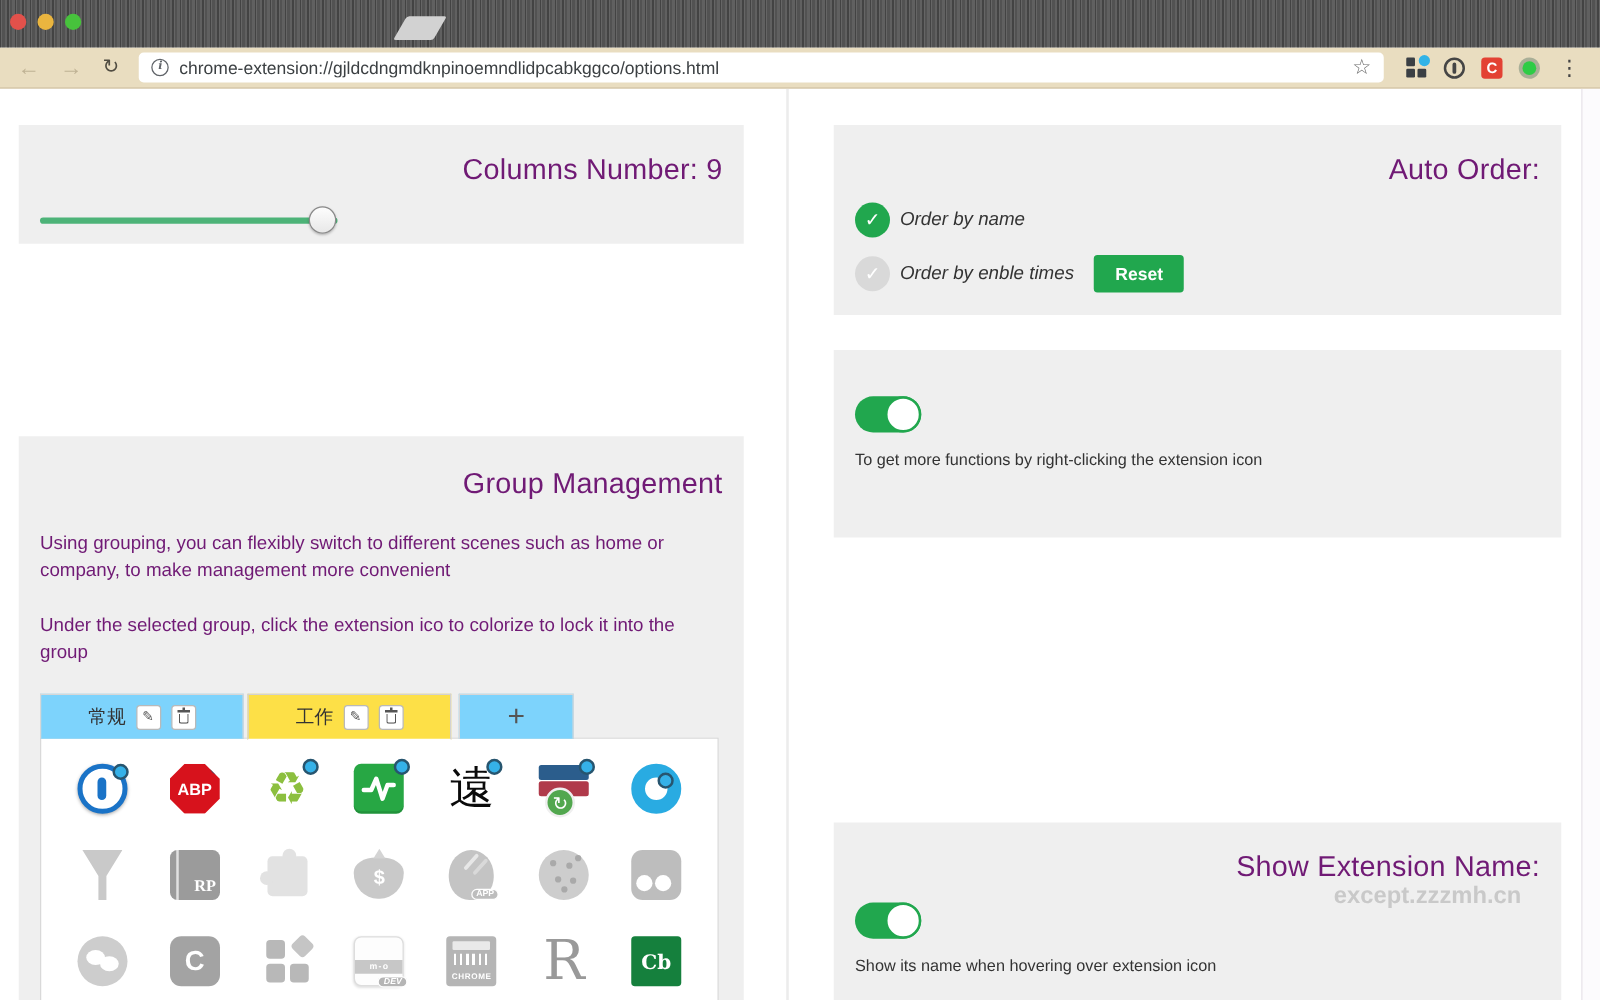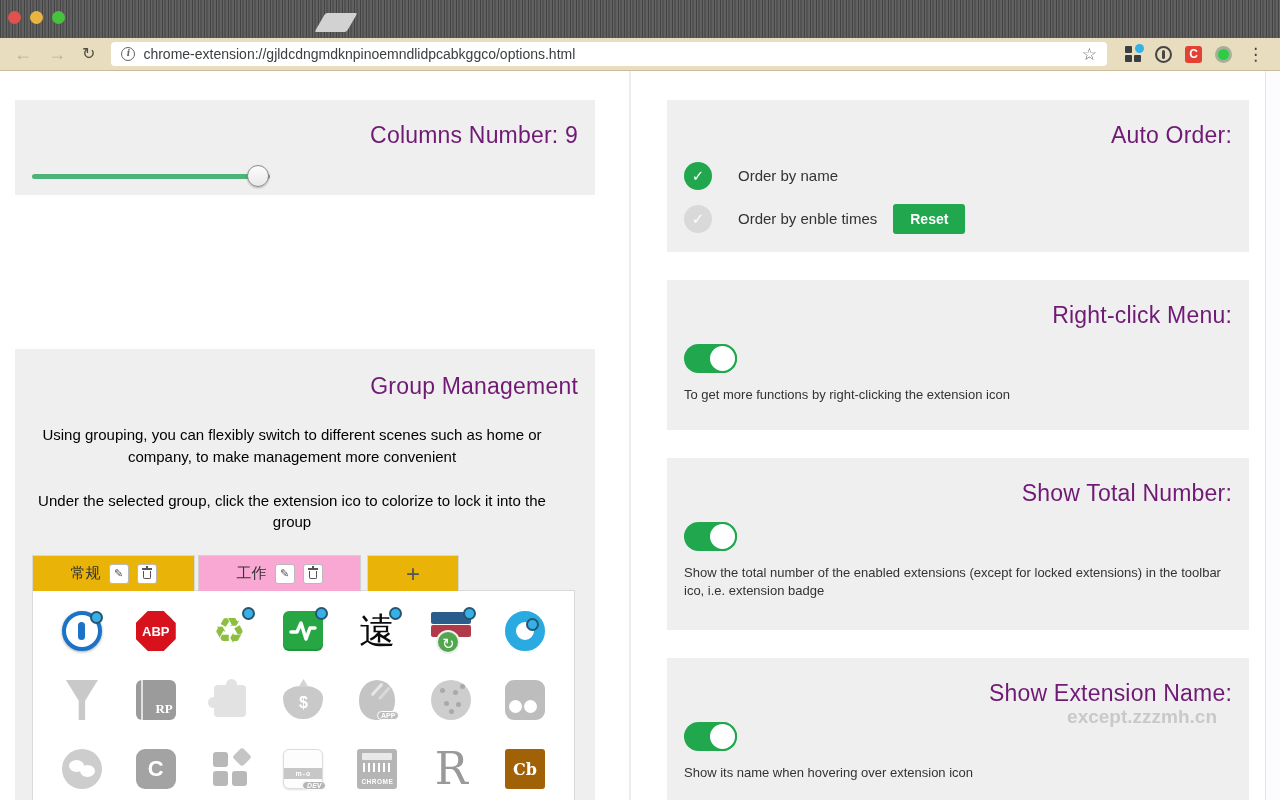--- a/index.html
+++ b/index.html
@@ -63,28 +63,28 @@
   
   .slider { position:relative; width:238px; height:22px; margin-top:16px; }
   .slider .track { position:absolute; left:0; right:0; top:9px; height:5px; border-radius:3px; background:#4db378; }
   .slider .thumb { position:absolute; top:0; width:22px; height:22px; margin-left:-11px; border-radius:50%;
     background:linear-gradient(#fdfdfd,#e8e8e8); border:1px solid #8a8a8a; box-shadow:0 1px 2px rgba(0,0,0,.25); }
 
   #panel-columns { left:15px; top:29px; width:580px; height:95px; }
   #panel-iconsize { left:15px; top:154px; width:580px; height:95px; }
   #panel-group { left:15px; top:278px; width:580px; height:460px; padding-top:24px; }
   #panel-group h2 { margin-bottom:24px; }
-  #panel-group p { font-size:15px; line-height:1.45; color:#000000; margin-bottom:22px; max-width:520px;text-align:center; }
+  #panel-group p { font-size:15px; line-height:1.45; color:#701a75; margin-bottom:22px; max-width:520px; }
 
   
   .gtabs { display:flex; align-items:flex-end; margin-top:2px; position:relative; z-index:2; }
   .gtab { height:36px; display:flex; align-items:center; justify-content:center; gap:8px;
-    background:#eab308; border:1px solid #d7d7d7; border-bottom:none; font-size:15px; color:#333; }
+    background:#7dd3fc; border:1px solid #d7d7d7; border-bottom:none; font-size:15px; color:#333; }
   .gtab.t1 { width:163px; } .gtab.t2 { width:163px; margin-left:3px; } .gtab.tplus { width:92px; margin-left:6px; font-size:24px; color:#555; }
-  .gtab.active { background:#f9a8d4; border:1px solid #d2d2d2; border-bottom:1px solid #fff; margin-bottom:-1px; height:37px; }
+  .gtab.active { background:#fde047; border:1px solid #d2d2d2; border-bottom:1px solid #fff; margin-bottom:-1px; height:37px; }
   .mini-btn { width:20px; height:20px; background:#fff; border:1px solid #b9b9b9; border-radius:3px;
     display:flex; align-items:center; justify-content:center; font-size:11px; color:#555; }
   .trash-glyph { width:8px; height:8px; border:1px solid #555; border-top:none; border-radius:0 0 2px 2px; position:relative; margin-top:3px; }
   .trash-glyph::before { content:""; position:absolute; left:-2px; top:-3px; width:10px; height:2px; background:#555; }
   .trash-glyph::after { content:""; position:absolute; left:2px; top:-5px; width:2px; height:2px; background:#555; }
 
   
   .gridbox { background:#fff; border:1px solid #d9d9d9; margin-top:-1px; width:543px; height:300px; position:relative; z-index:1; }
   .grid { display:grid; grid-template-columns:repeat(7,1fr); padding:20px 12px; row-gap:29px; }
   .cell { display:flex; justify-content:center; }
@@ -133,34 +133,34 @@
   .ei.mo .t { position:absolute; left:0; right:0; top:18px; height:11px; background:#c7c7c7; color:#fff;
     font-size:7px; font-weight:bold; text-align:center; line-height:11px; letter-spacing:1px; font-style:normal; }
   .ei.mo .t2 { position:absolute; right:-4px; bottom:-2px; background:#b5b5b5; border:1px solid #fff; border-radius:7px;
     color:#fff; font-size:7px; font-weight:bold; padding:0 4px; font-style:italic; }
   .ei.barcode { background:#b5b5b5; border-radius:3px; }
   .ei.barcode::before { content:""; position:absolute; left:5px; right:5px; top:4px; height:7px; background:#e9e9e9; border-radius:1px; }
   .ei.barcode::after { content:""; position:absolute; left:6px; right:6px; top:14px; height:9px;
     background:repeating-linear-gradient(90deg,#fff 0 2px,transparent 2px 5px); }
   .ei.barcode .t { position:absolute; left:0; right:0; bottom:4px; color:#fff; font-size:6.5px; font-weight:bold; text-align:center; letter-spacing:.5px; }
   .ei.serifR .t { font-family:"DejaVu Serif",serif; font-size:44px; color:#999; line-height:38px; }
-  .ei.cbsq { background:#a16207; border-radius:3px; }
+  .ei.cbsq { background:#15803d; border-radius:3px; }
   .ei.cbsq .t { color:#fff; font-weight:bold; font-size:16px; font-family:"DejaVu Serif",serif; }
 
   
   #panel-autoorder { left:667px; top:29px; width:582px; height:152px; }
   #panel-rightclick { left:667px; top:209px; width:582px; height:150px; }
   #panel-total { left:667px; top:387px; width:582px; height:172px; }
   #panel-name { left:667px; top:587px; width:582px; height:142px; }
 
   .radio-row { display:flex; align-items:center; margin-top:10px; height:33px; }
   .checkdot { width:28px; height:28px; border-radius:50%; background:#d9d9d9; color:#fff;
     font-size:15px; font-weight:bold; display:flex; align-items:center; justify-content:center; flex:none; }
   .checkdot.on { background:#21a74e; }
-  .radio-row .lbl { font-size:15px; color:#333; margin-left:26px; }
+  .radio-row .lbl { font-size:15px; color:#333; margin-left:8px;font-style:italic; }
   .reset-btn { margin-left:16px; background:#21a74e; color:#fff; border:none; font-weight:bold; font-size:14px;
     padding:7px 17px; border-radius:3px; font-family:inherit; }
 
   .toggle { position:relative; width:53px; height:29px; border-radius:15px; background:#21a74e; margin:15px 0 13px; }
   .toggle .knob { position:absolute; right:0; top:0; width:29px; height:29px; border-radius:50%;
     background:#fff; border:2px solid #21a74e; }
   .caption { font-size:13px; color:#333; line-height:1.4; max-width:548px; }
   .wm-brand { position:absolute; right:32px; top:48px; font-size:19px; font-weight:bold; color:#c9c9c9; }
 </style>
 </head>
@@ -351,34 +351,26 @@
       <span class="lbl">Order by name</span>
     </div>
     <div class="radio-row">
       <span class="checkdot">✓</span>
       <span class="lbl">Order by enble times</span>
       <button class="reset-btn">Reset</button>
     </div>
   </div>
 
   <div class="panel" id="panel-rightclick">
-    <h2>Right-click Menu:</h2>
     <div class="toggle">
         <span class="knob"></span>
       </div>
     <div class="caption">To get more functions by right-clicking the extension icon</div>
   </div>
 
-  <div class="panel" id="panel-total">
-    <h2>Show Total Number:</h2>
-    <div class="toggle">
-        <span class="knob"></span>
-      </div>
-    <div class="caption">Show the total number of the enabled extensions (except for locked extensions) in the toolbar ico, i.e. extension badge</div>
-  </div>
 
   <div class="panel" id="panel-name">
     <h2>Show Extension Name:</h2>
     <div class="wm-brand">except.zzzmh.cn</div>
     <div class="toggle">
         <span class="knob"></span>
       </div>
     <div class="caption">Show its name when hovering over extension icon</div>
   </div>
 </div>

